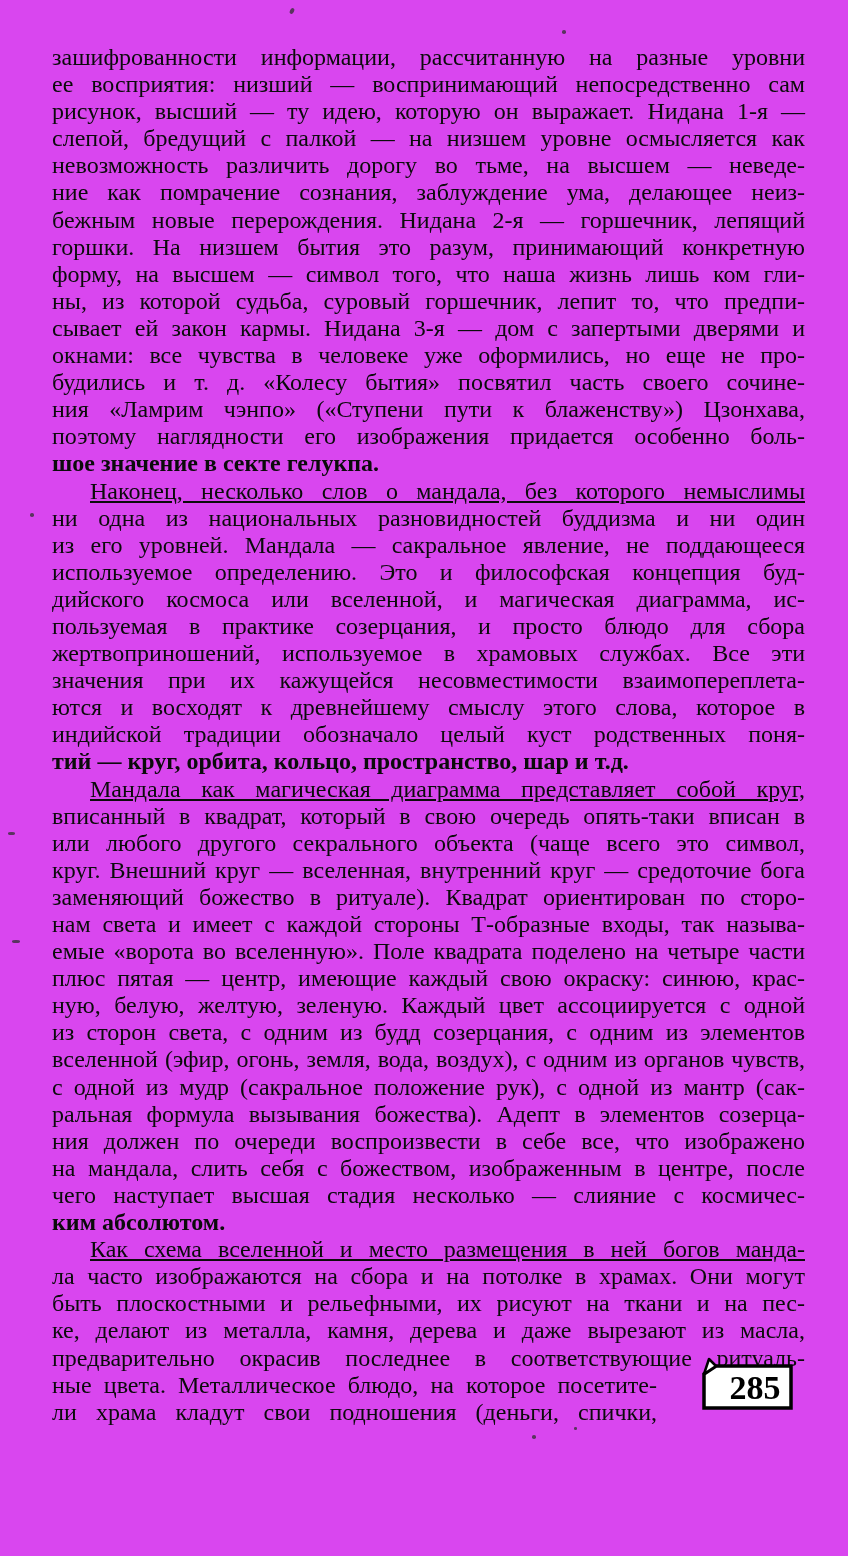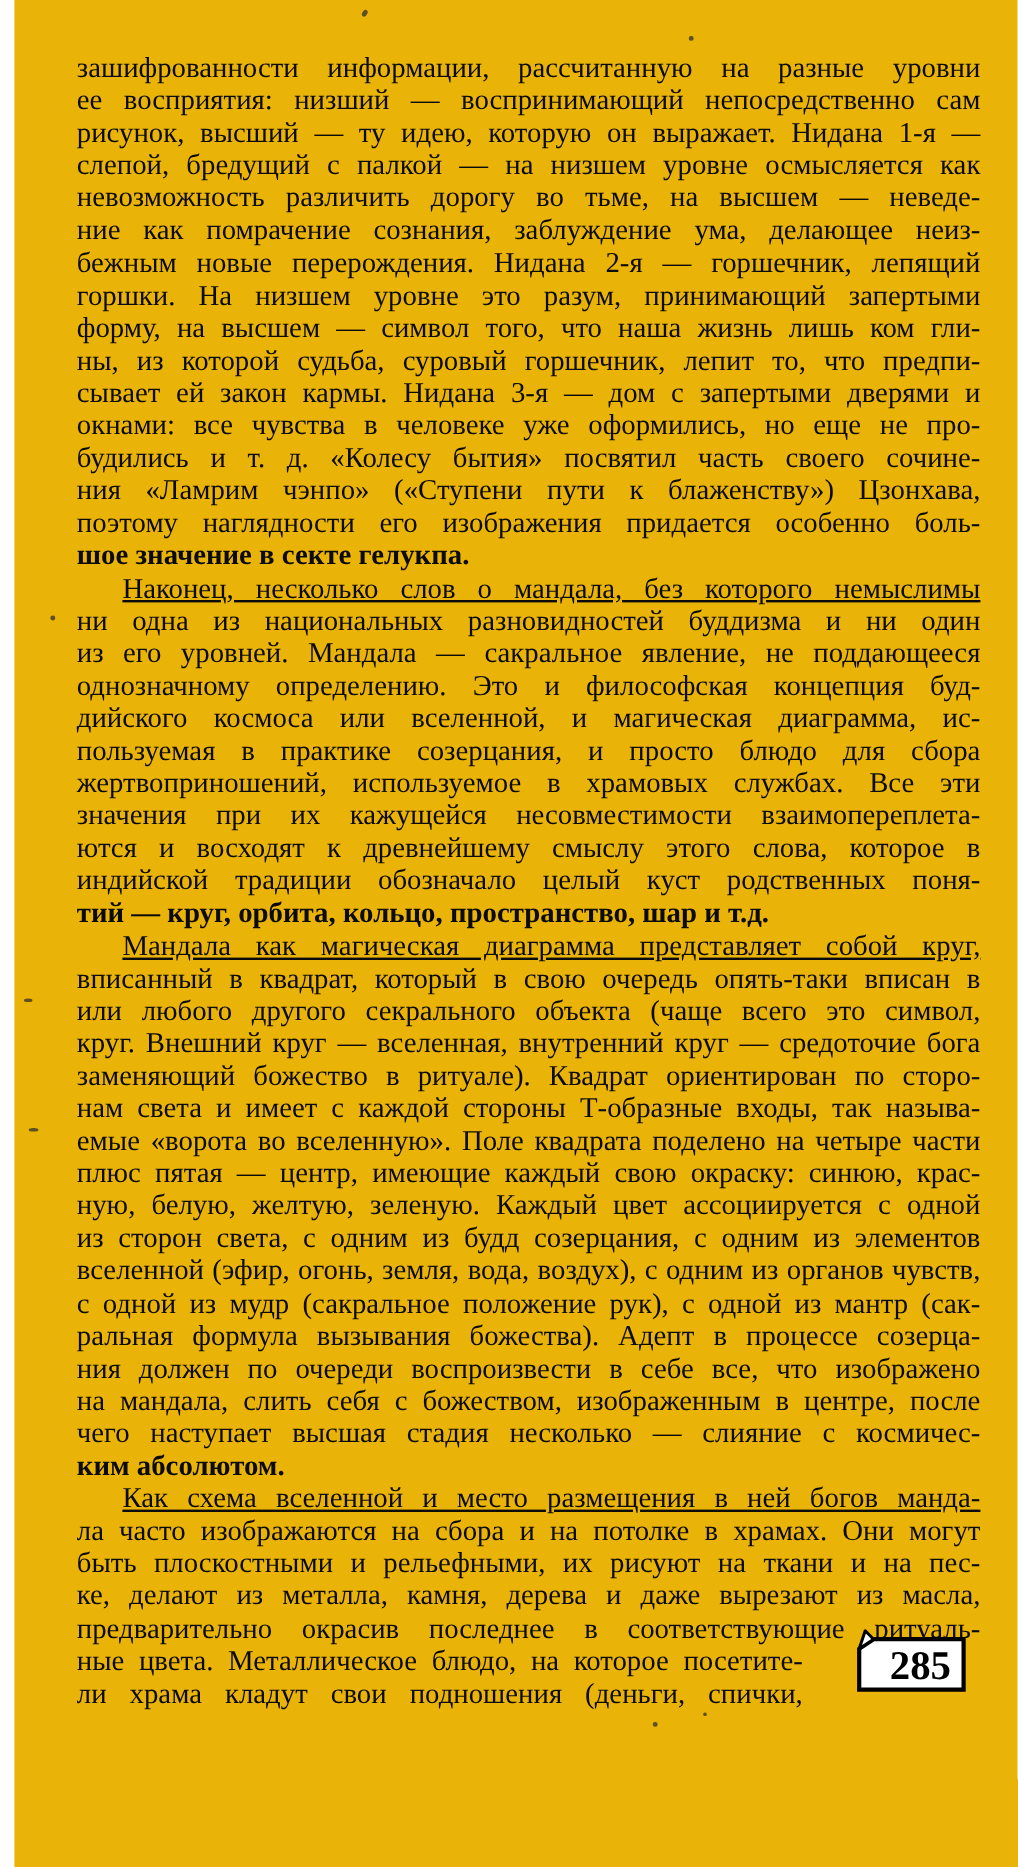--- a/index.html
+++ b/index.html
@@ -6,22 +6,21 @@
   html, body {
     width: 848px; height: 1556px;
     background: #ffffff;
     font-family: "Liberation Serif", "DejaVu Serif", serif;
     color: #0b0b0b;
     overflow: hidden;
     position: relative;
   }
   .page {
     position: absolute; inset: 0;
-    background: #eab308;
-    margin-left: 12px;
+    background: #d946ef;
   }
   .page-text {
     position: absolute;
     left: 52px; top: 44px;
     width: 753px;
   }
   .line {
     font-size: 24px;
     line-height: 27.1px;
     height: 27.1px;
@@ -55,35 +54,35 @@
 
   <div class="page-text">
       <div class="paragraph">
         <div class="line" style="">зашифрованности информации, рассчитанную на разные уровни</div>
         <div class="line" style="">ее восприятия: низший — воспринимающий непосредственно сам</div>
         <div class="line" style="">рисунок, высший — ту идею, которую он выражает. Нидана 1-я —</div>
         <div class="line" style="">слепой, бредущий с палкой — на низшем уровне осмысляется как</div>
         <div class="line" style="">невозможность различить дорогу во тьме, на высшем — неведе-</div>
         <div class="line" style="">ние как помрачение сознания, заблуждение ума, делающее неиз-</div>
         <div class="line" style="">бежным новые перерождения. Нидана 2-я — горшечник, лепящий</div>
-        <div class="line" style="">горшки. На низшем уровне это разум, принимающий запертыми</div>
+        <div class="line" style="">горшки. На низшем бытия это разум, принимающий конкретную</div>
         <div class="line" style="">форму, на высшем — символ того, что наша жизнь лишь ком гли-</div>
         <div class="line" style="">ны, из которой судьба, суровый горшечник, лепит то, что предпи-</div>
         <div class="line" style="">сывает ей закон кармы. Нидана 3-я — дом с запертыми дверями и</div>
         <div class="line" style="">окнами: все чувства в человеке уже оформились, но еще не про-</div>
         <div class="line" style="">будились и т. д. «Колесу бытия» посвятил часть своего сочине-</div>
         <div class="line" style="">ния «Ламрим чэнпо» («Ступени пути к блаженству») Цзонхава,</div>
         <div class="line" style="">поэтому наглядности его изображения придается особенно боль-</div>
         <div class="line endline" style="">шое значение в секте гелукпа.</div>
       </div>
       <div class="paragraph">
         <div class="line indent" style="">Наконец, несколько слов о мандала, без которого немыслимы</div>
         <div class="line" style="">ни одна из национальных разновидностей буддизма и ни один</div>
         <div class="line" style="">из его уровней. Мандала — сакральное явление, не поддающееся</div>
-        <div class="line" style="">однозначному определению. Это и философская концепция буд-</div>
+        <div class="line" style="">используемое определению. Это и философская концепция буд-</div>
         <div class="line" style="">дийского космоса или вселенной, и магическая диаграмма, ис-</div>
         <div class="line" style="">пользуемая в практике созерцания, и просто блюдо для сбора</div>
         <div class="line" style="">жертвоприношений, используемое в храмовых службах. Все эти</div>
         <div class="line" style="">значения при их кажущейся несовместимости взаимопереплета-</div>
         <div class="line" style="">ются и восходят к древнейшему смыслу этого слова, которое в</div>
         <div class="line" style="">индийской традиции обозначало целый куст родственных поня-</div>
         <div class="line endline" style="">тий — круг, орбита, кольцо, пространство, шар и т.д.</div>
       </div>
       <div class="paragraph">
         <div class="line indent" style="">Мандала как магическая диаграмма представляет собой круг,</div>
@@ -91,21 +90,21 @@
         <div class="line" style="">или любого другого секрального объекта (чаще всего это символ,</div>
         <div class="line" style="">круг. Внешний круг — вселенная, внутренний круг — средоточие бога</div>
         <div class="line" style="">заменяющий божество в ритуале). Квадрат ориентирован по сторо-</div>
         <div class="line" style="">нам света и имеет с каждой стороны Т-образные входы, так называ-</div>
         <div class="line" style="">емые «ворота во вселенную». Поле квадрата поделено на четыре части</div>
         <div class="line" style="">плюс пятая — центр, имеющие каждый свою окраску: синюю, крас-</div>
         <div class="line" style="">ную, белую, желтую, зеленую. Каждый цвет ассоциируется с одной</div>
         <div class="line" style="">из сторон света, с одним из будд созерцания, с одним из элементов</div>
         <div class="line" style="">вселенной (эфир, огонь, земля, вода, воздух), с одним из органов чувств,</div>
         <div class="line" style="">с одной из мудр (сакральное положение рук), с одной из мантр (сак-</div>
-        <div class="line" style="">ральная формула вызывания божества). Адепт в процессе созерца-</div>
+        <div class="line" style="">ральная формула вызывания божества). Адепт в элементов созерца-</div>
         <div class="line" style="">ния должен по очереди воспроизвести в себе все, что изображено</div>
         <div class="line" style="">на мандала, слить себя с божеством, изображенным в центре, после</div>
         <div class="line" style="">чего наступает высшая стадия несколько — слияние с космичес-</div>
         <div class="line endline" style="">ким абсолютом.</div>
       </div>
       <div class="paragraph">
         <div class="line indent" style="">Как схема вселенной и место размещения в ней богов манда-</div>
         <div class="line" style="">ла часто изображаются на сбора и на потолке в храмах. Они могут</div>
         <div class="line" style="">быть плоскостными и рельефными, их рисуют на ткани и на пес-</div>
         <div class="line" style="">ке, делают из металла, камня, дерева и даже вырезают из масла,</div>

